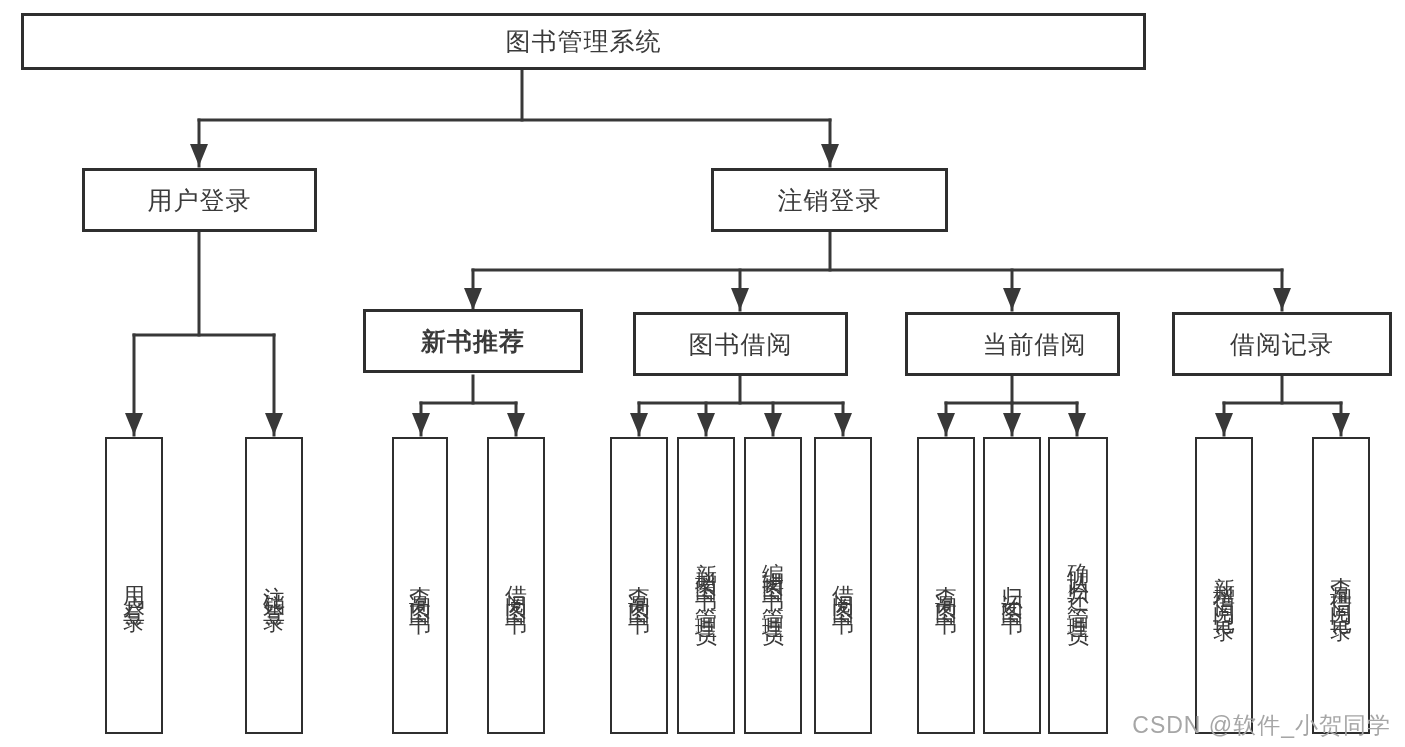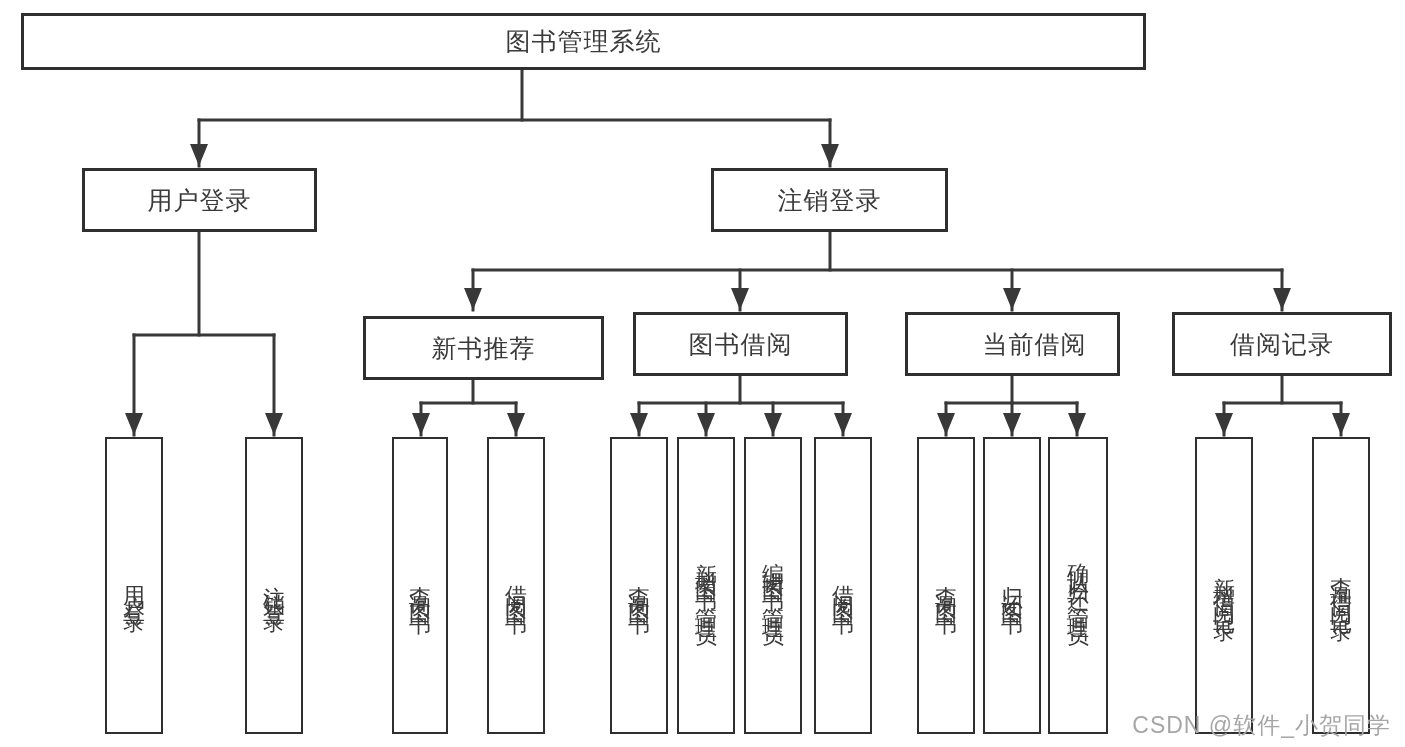--- a/index.html
+++ b/index.html
@@ -113,21 +113,21 @@
       <line x1="1224" y1="403" x2="1224" y2="435" marker-end="url(#ah)"></line>
       <line x1="1341" y1="403" x2="1341" y2="435" marker-end="url(#ah)"></line>
     </g>
   </svg>
 
   <div class="box hbox" style="left:21px; top:13px; width:1125px; height:57px;">图书管理系统</div>
 
   <div class="box hbox" style="left:82px; top:168px; width:235px; height:64px;">用户登录</div>
   <div class="box hbox" style="left:711px; top:168px; width:237px; height:64px;">注销登录</div>
 
-  <div class="box hbox" style="left:363px; top:316px; width:241px; height:64px;">新书推荐</div>
+  <div class="box hbox" style="left:363px; top:309px; width:220px; height:64px;font-weight:bold;">新书推荐</div>
   <div class="box hbox" style="left:633px; top:312px; width:215px; height:64px;">图书借阅</div>
   <div class="box hbox" style="left:905px; top:312px; width:215px; height:64px;padding-left:44px;">当前借阅</div>
   <div class="box hbox" style="left:1172px; top:312px; width:220px; height:64px;">借阅记录</div>
 
   <div class="box vbox col" style="left:105px;">用户登录</div>
   <div class="box vbox col" style="left:245px;">注销登录</div>
 
   <div class="box vbox col" style="left:392px; width:56px;">查询图书</div>
   <div class="box vbox col" style="left:487px;">借阅图书</div>
 

